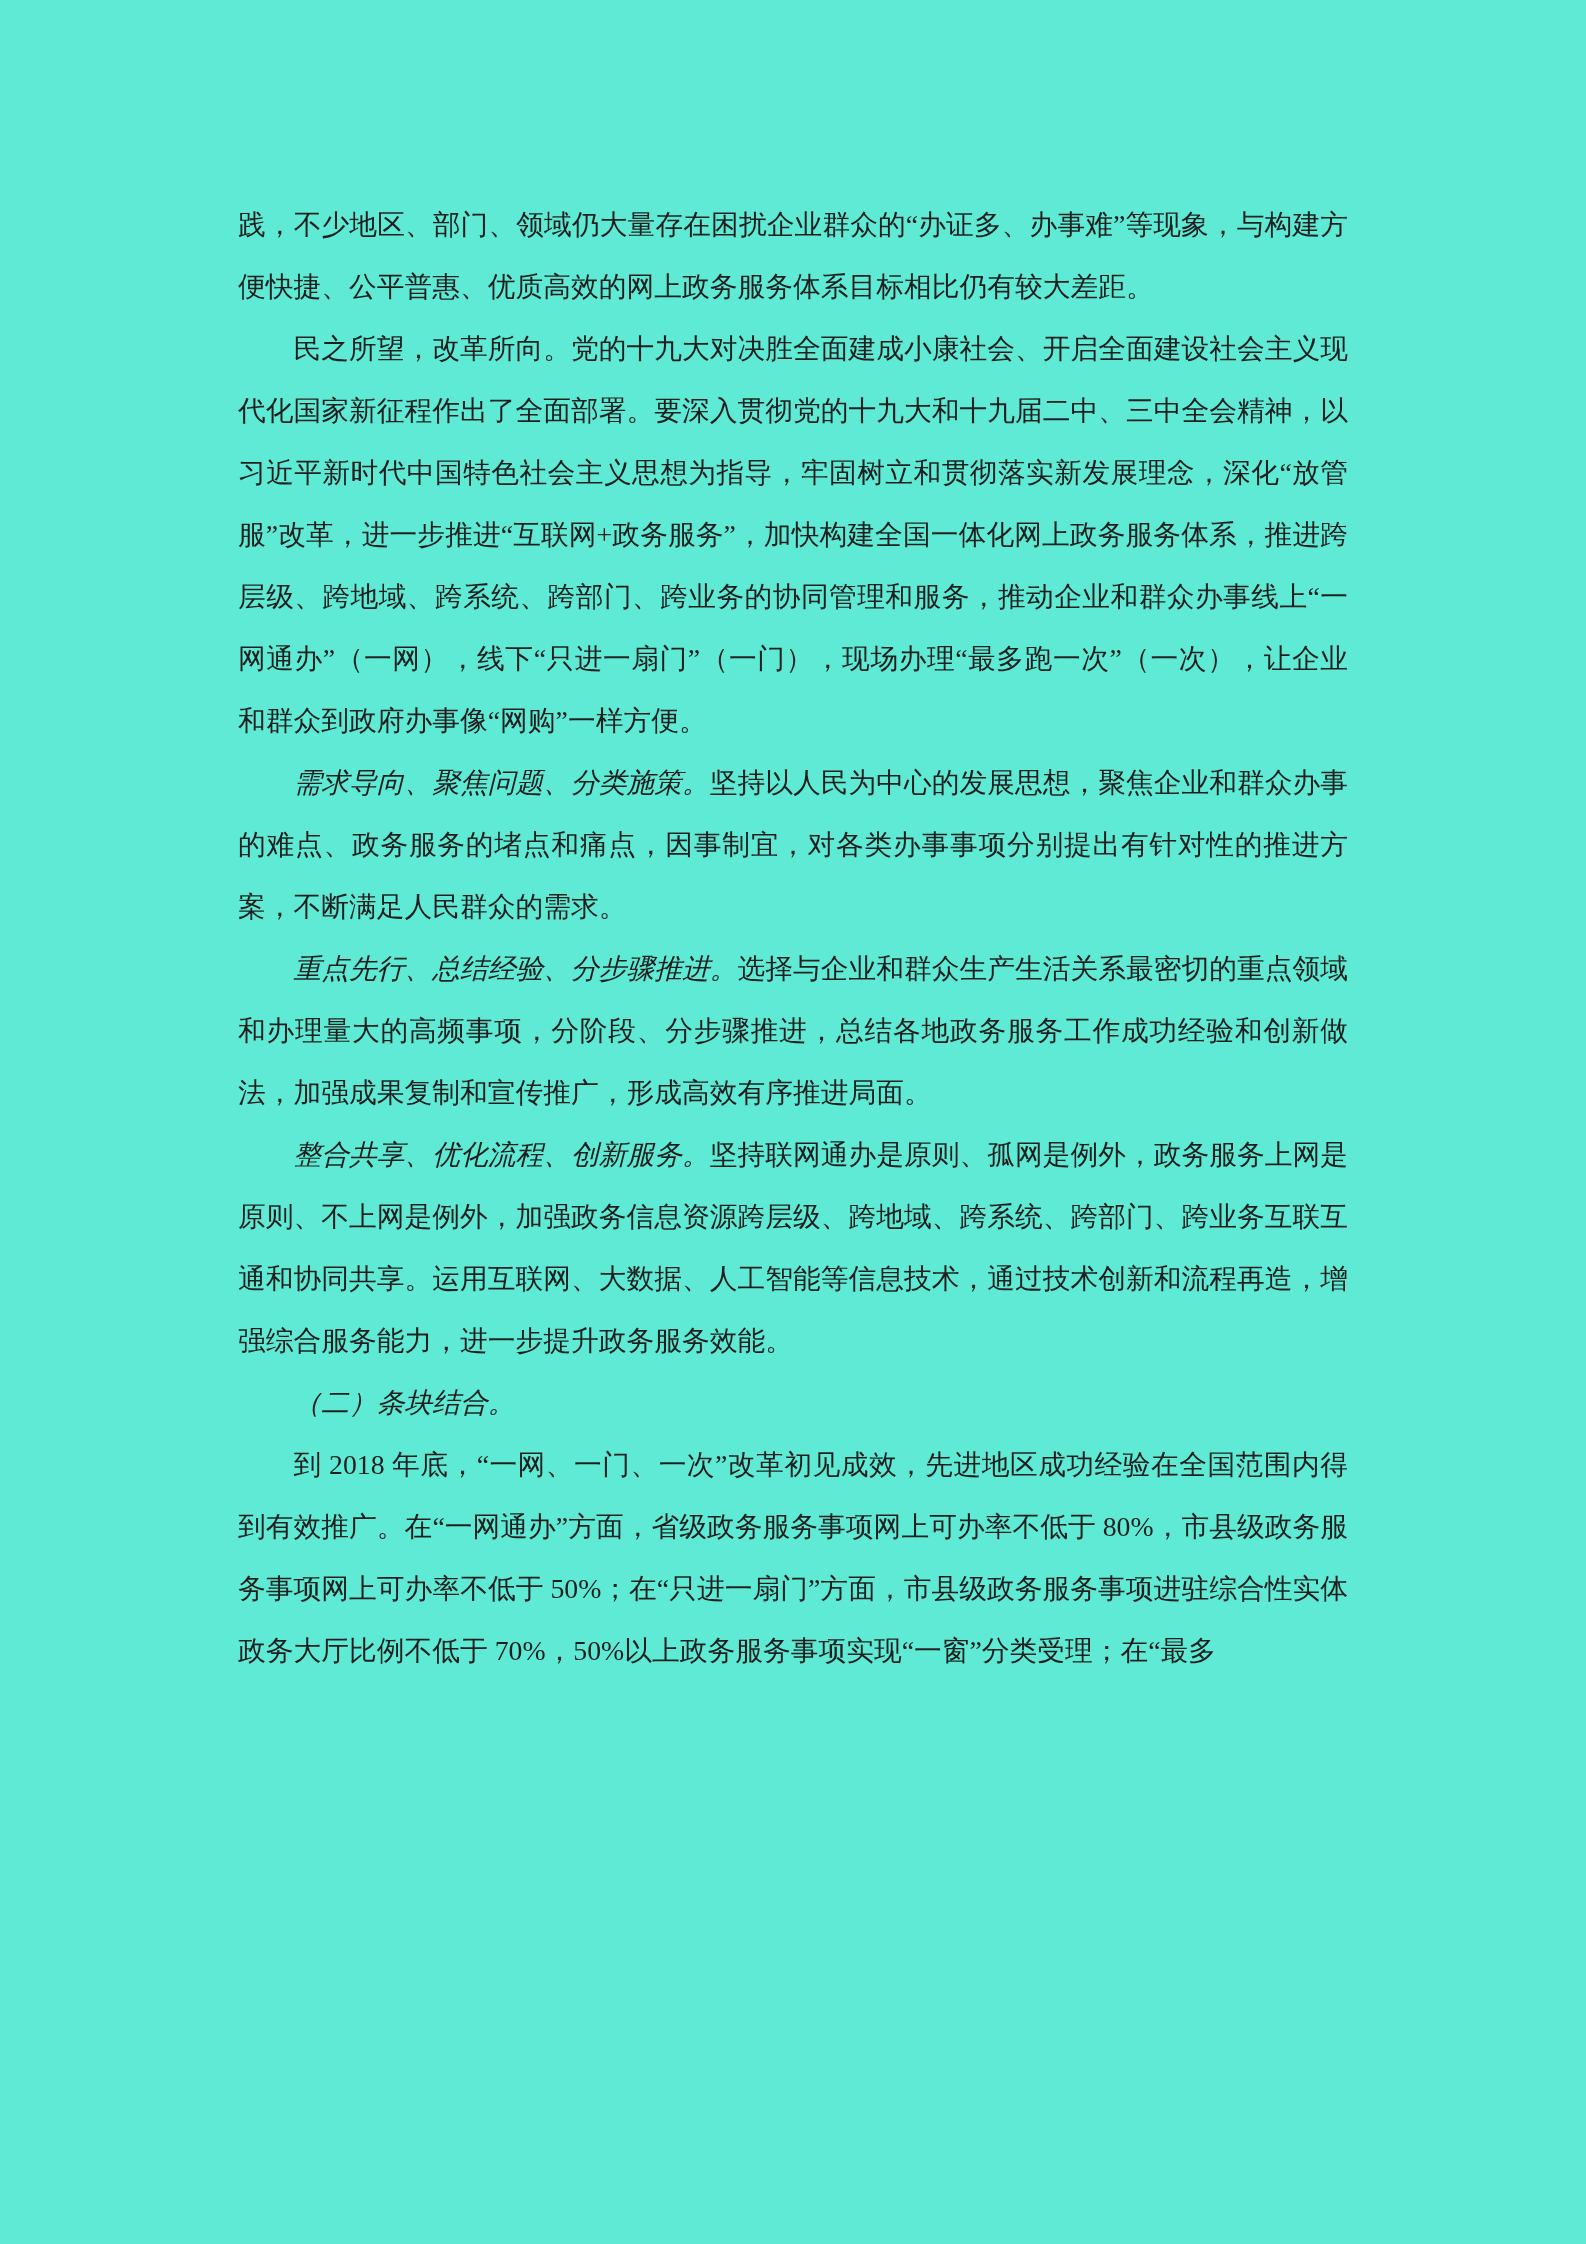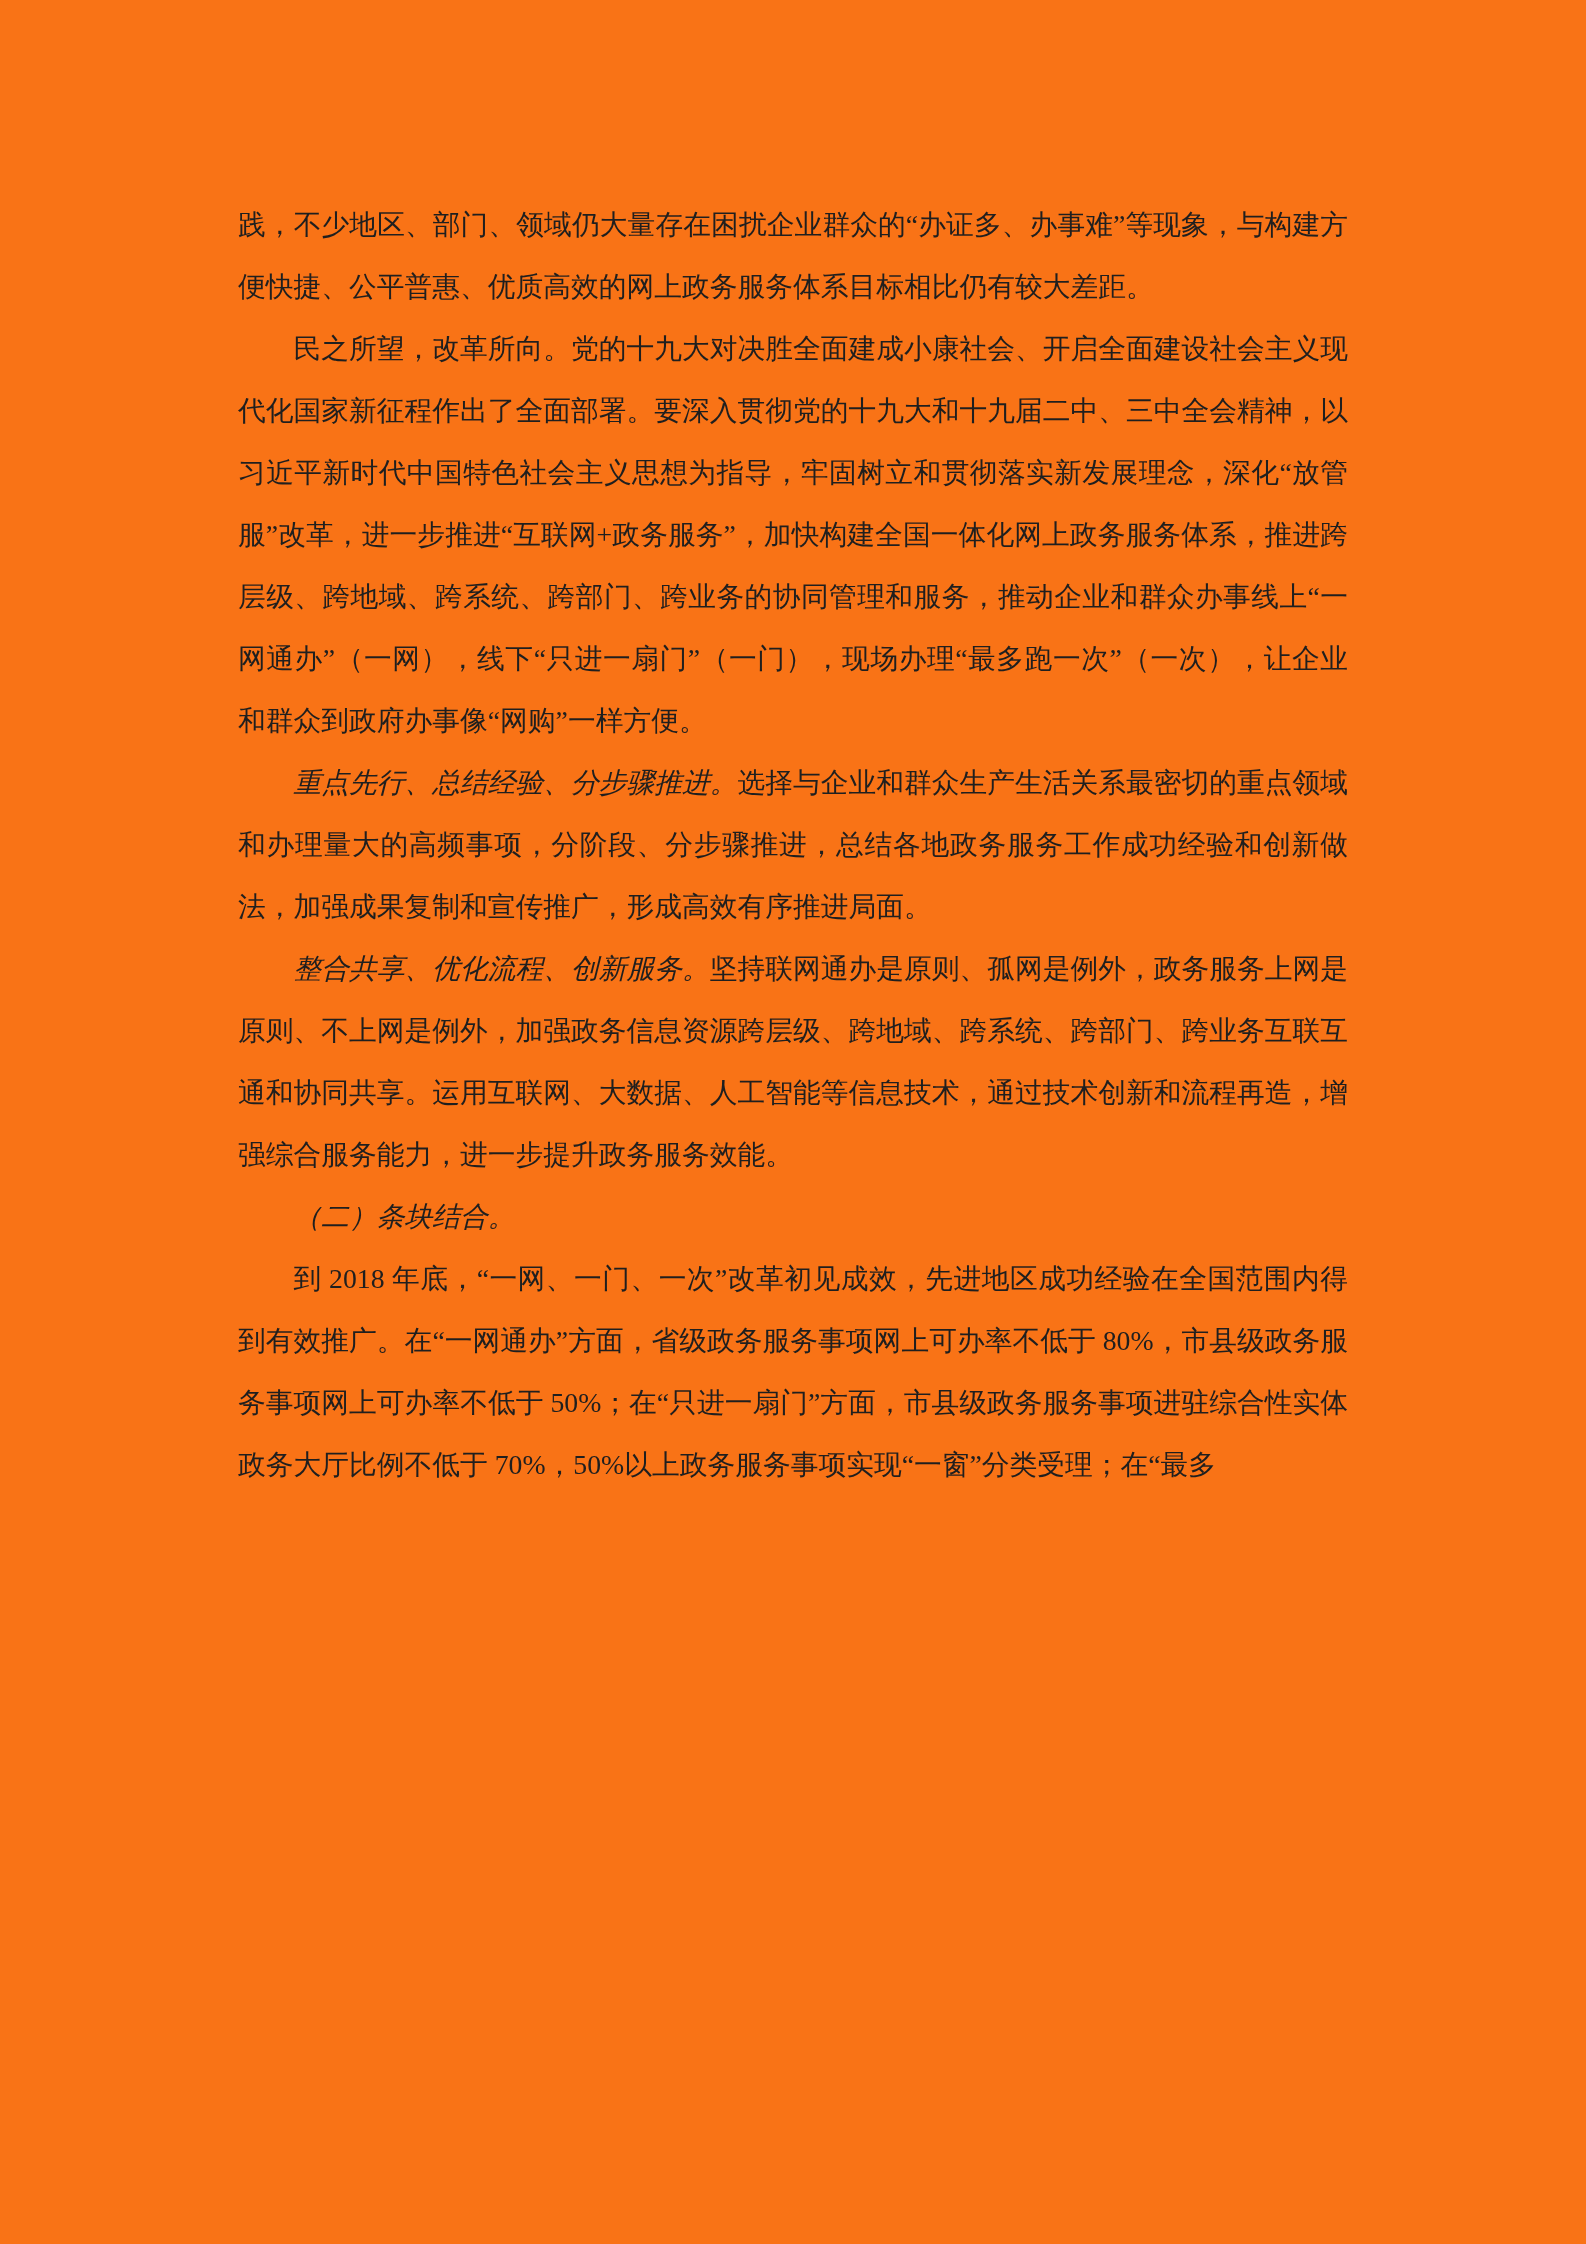--- a/index.html
+++ b/index.html
@@ -4,21 +4,21 @@
 <style>
   html, body {
     margin: 0;
     padding: 0;
     background: #ffffff;
   }
   .page {
     position: relative;
     width: 1586px;
     height: 2244px;
-    background: #f97316;
+    background: #5eead4;
     overflow: hidden;
   }
   .text-block {
     position: absolute;
     left: 238px;
     top: 194px;
     width: 1110px;
   }
   .text-block p {
     margin: 0;
@@ -45,20 +45,21 @@
 
 <div class="page">
   <div class="text-block">
 
     <p>践，不少地区、部门、领域仍大量存在困扰企业群众的“办证多、办事难”等现象，与构建方便快捷、公平普惠、优质高效的网上政务服务体系目标相比仍有较大差距。</p>
 
     <p class="indent">民之所望，改革所向。党的十九大对决胜全面建成小康社会、开启全面建设社会主义现代化国家新征程作出了全面部署。要深入贯彻党的十九大和十九届二中、三中全会精神，以习近平新时代中国特色社会主义思想为指导，牢固树立和贯彻落实新发展理念，深化“放管服”改革，进一步推进“互联网+政务服务”，加快构建全国一体化网上政务服务体系，推进跨层级、跨地域、跨系统、跨部门、跨业务的协同管理和服务，推动企业和群众办事线上“一网通办”（一网），线下“只进一扇门”（一门），现场办理“最多跑一次”（一次），让企业和群众到政府办事像“网购”一样方便。</p>
 
 
 
+    <p class="indent"><span class="kaiti">需求导向、聚焦问题、分类施策。</span><span>坚持以人民为中心的发展思想，聚焦企业和群众办事的难点、政务服务的堵点和痛点，因事制宜，对各类办事事项分别提出有针对性的推进方案，不断满足人民群众的需求。</span></p>
 
     <p class="indent"><span class="kaiti">重点先行、总结经验、分步骤推进。</span><span>选择与企业和群众生产生活关系最密切的重点领域和办理量大的高频事项，分阶段、分步骤推进，总结各地政务服务工作成功经验和创新做法，加强成果复制和宣传推广，形成高效有序推进局面。</span></p>
 
     <p class="indent"><span class="kaiti">整合共享、优化流程、创新服务。</span><span>坚持联网通办是原则、孤网是例外，政务服务上网是原则、不上网是例外，加强政务信息资源跨层级、跨地域、跨系统、跨部门、跨业务互联互通和协同共享。运用互联网、大数据、人工智能等信息技术，通过技术创新和流程再造，增强综合服务能力，进一步提升政务服务效能。</span></p>
 
 
     <p class="indent kaiti">（二）条块结合。</p>
 
     <p class="indent">到 2018 年底，“一网、一门、一次”改革初见成效，先进地区成功经验在全国范围内得到有效推广。在“一网通办”方面，省级政务服务事项网上可办率不低于 80%，市县级政务服务事项网上可办率不低于 50%；在“只进一扇门”方面，市县级政务服务事项进驻综合性实体政务大厅比例不低于 70%，50%以上政务服务事项实现“一窗”分类受理；在“最多</p>
 

